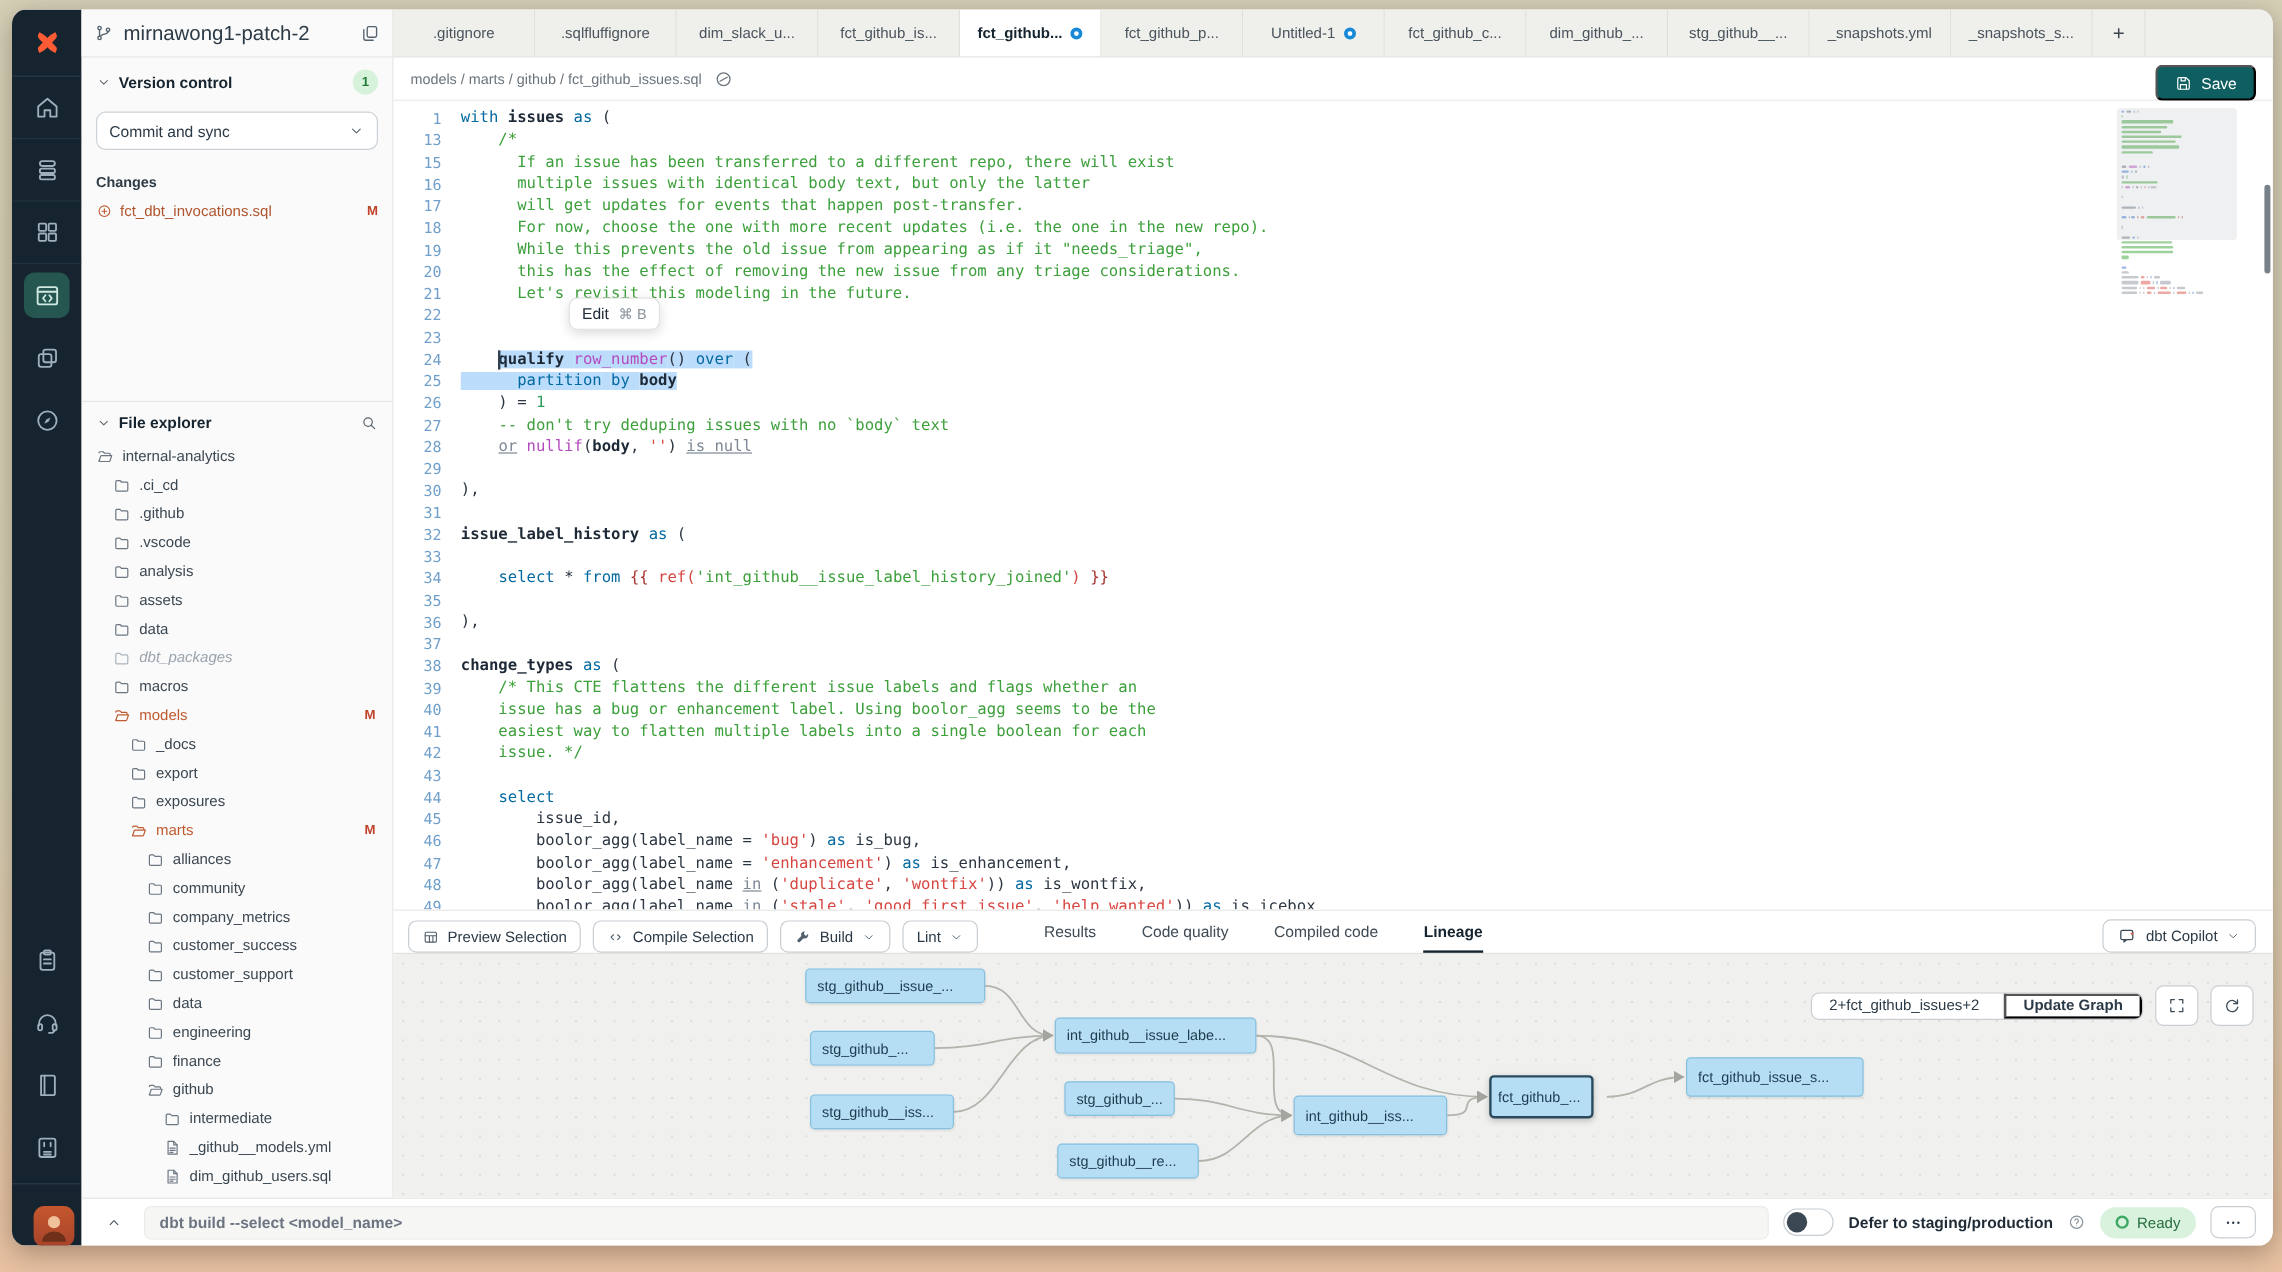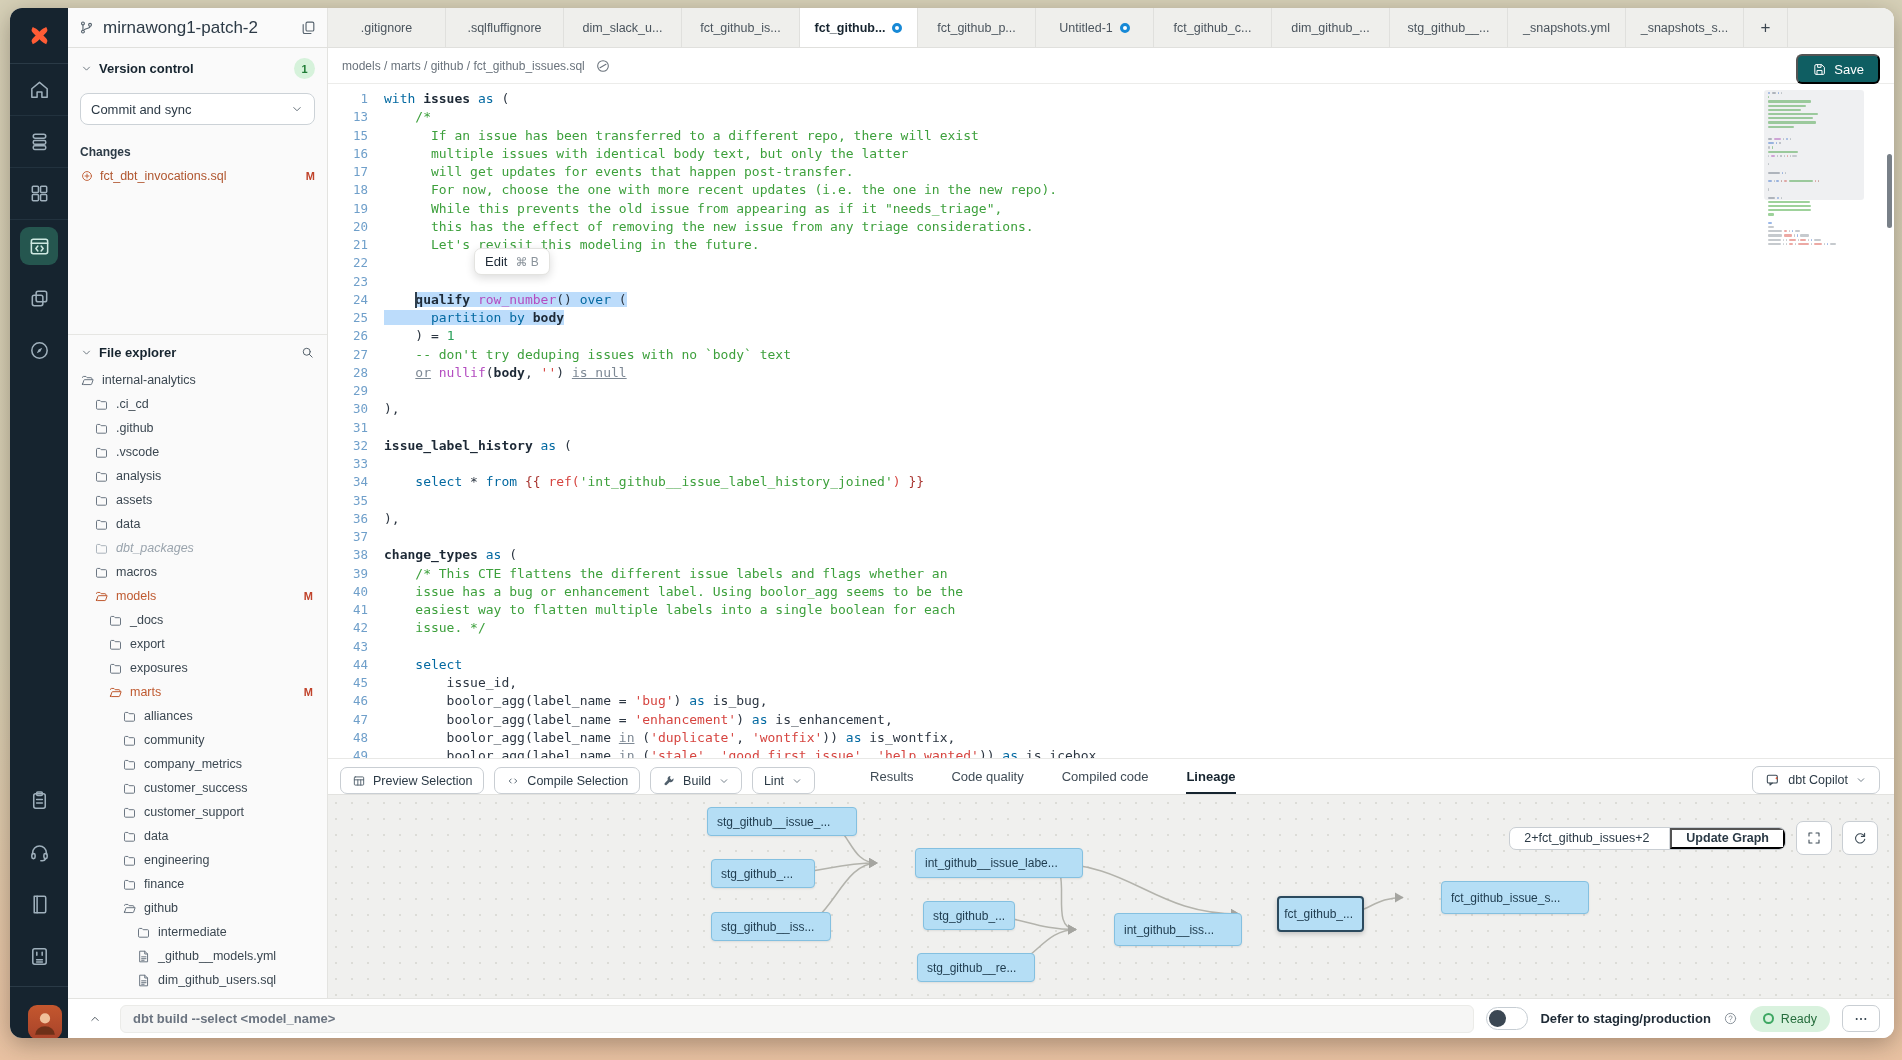--- a/index.html
+++ b/index.html
@@ -93,21 +93,21 @@
   .tb-tab{font-size:13px;color:#3f4b55;height:100%;display:flex;align-items:center;border-bottom:2px solid transparent;padding-top:2px;}
   .tb-tab.active{color:#16242f;font-weight:bold;border-bottom:2px solid #16242f;}
   .copilot-btn{position:absolute;right:14px;height:28px;border:1px solid #c9ced3;border-radius:7px;display:flex;align-items:center;
        gap:7px;padding:0 12px;font-size:12.5px;color:#2b3a46;background:#fff;}
   .copilot-btn .ic{width:16px;height:16px;color:#3c4a55;} .copilot-btn .chev{width:12px;height:12px;color:#51606c;}
   
   .lineage{height:203px;flex:0 0 203px;position:relative;background:#f0f0ee;
        background-image:radial-gradient(#dcdcd7 1px,transparent 1.2px);background-size:16px 16px;overflow:hidden;}
   .lineage svg.edges{position:absolute;inset:0;}
   .node{position:absolute;background:#b5def5;border:1px solid #84c0e0;border-radius:4px;display:flex;align-items:center;
-       padding:0 9px;font-size:12px;color:#1d3a4d;white-space:nowrap;overflow:hidden;box-shadow:0 1px 2px rgba(0,0,0,.08);margin-left:36px;}
+       padding:0 9px;font-size:12px;color:#1d3a4d;white-space:nowrap;overflow:hidden;box-shadow:0 1px 2px rgba(0,0,0,.08);}
   .node.selected{border:2px solid #2b4a5e;box-shadow:0 2px 5px rgba(0,0,0,.2);}
   .graph-controls{position:absolute;top:26px;right:16px;display:flex;gap:10px;align-items:center;}
   .selector-group{display:flex;border:1px solid #c9ced3;border-radius:7px;background:#fff;height:23px;overflow:hidden;}
   .selector-input{padding:0 14px;font-size:12.5px;color:#2b3a46;display:flex;align-items:center;border-right:1px solid #d6dade;min-width:160px;}
   .update-btn{padding:0 14px;font-size:12.5px;font-weight:bold;color:#2b3a46;display:flex;align-items:center;background:#fff;}
   .sq-btn{width:36px;height:34px;border:1px solid #c9ced3;border-radius:7px;background:#fff;display:flex;align-items:center;justify-content:center;color:#3c4a55;}
   .sq-btn .ic{width:16px;height:16px;}
   
   .cmd-bar{height:40px;flex:0 0 40px;border-top:1px solid #e3e3e0;background:#fff;display:flex;align-items:center;padding:0 14px;gap:12px;}
   .chev-up-btn{width:26px;height:26px;display:flex;align-items:center;justify-content:center;color:#4a545d;}

